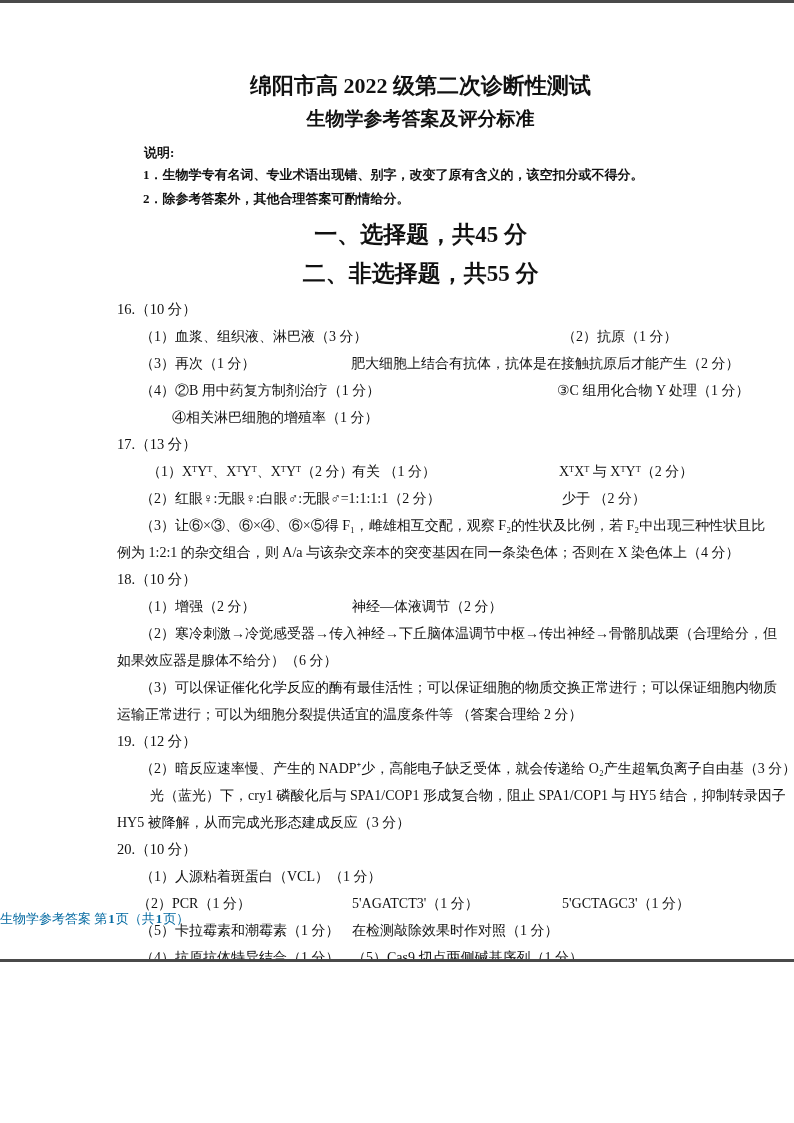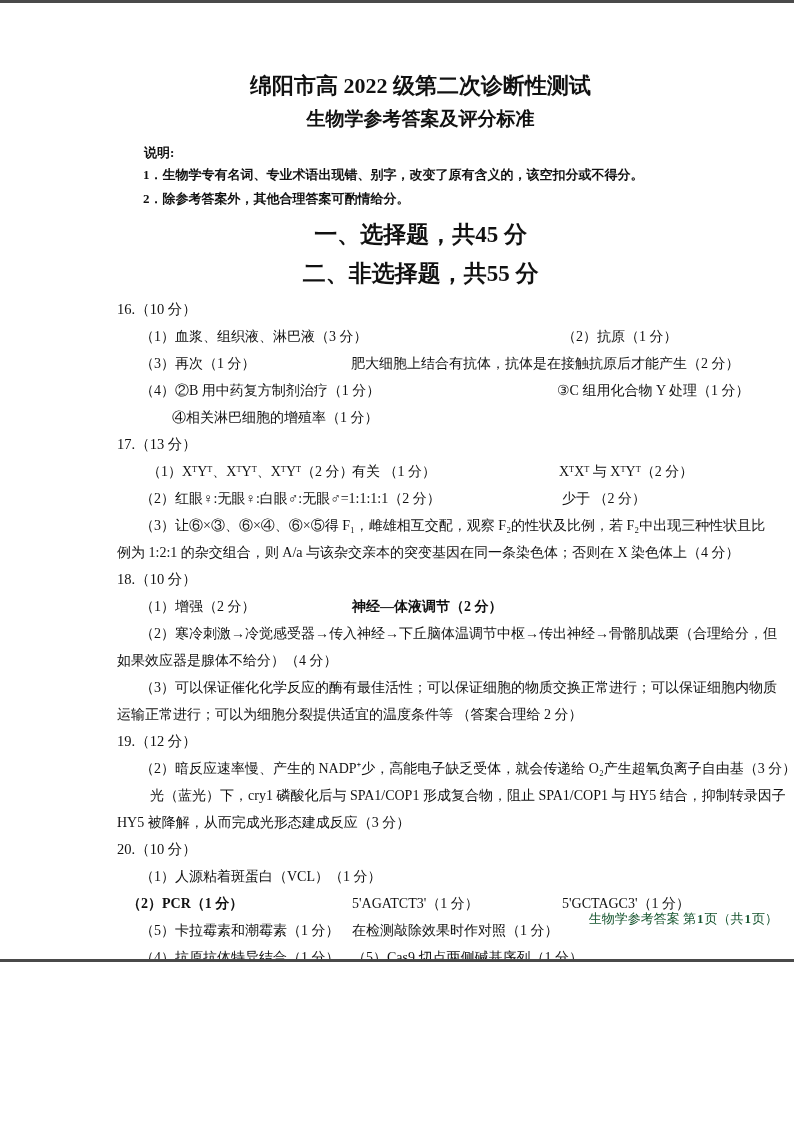--- a/index.html
+++ b/index.html
@@ -36,22 +36,22 @@
     position: relative; height: 30px; margin-top: 11px;
     font-size: 16px; font-weight: bold; line-height: 30px;
   }
   .answer-group { position: absolute; top: 0; white-space: nowrap; }
   .answer-letters { margin-left: 18px; letter-spacing: 3px; }
   .questions { margin-top: 7px; font-size: 14px; }
   .q-number { height: 27px; line-height: 27px; font-size: 14.5px; }
   .answer-line { position: relative; height: 27px; line-height: 27px; }
   .seg { position: absolute; top: 0; white-space: nowrap; }
   .footer {
-    position: absolute; left: 0; right: 16px; bottom: 34px;
-    text-align: right; font-size: 13px; color: #14532d;
+    position: absolute; left: 0; right: 0; bottom: 34px;
+    text-align: left; font-size: 13px; color: #0369a1;
   }
   .footer .pgnum { font-weight: bold; padding: 0 1px; }
 </style>
 </head>
 <body>
 
 <div class="page">
   <div class="scan-edge-top"></div>
 
   <h1 class="doc-title">绵阳市高 2022 级第二次诊断性测试</h1>
@@ -102,27 +102,27 @@
           <span class="seg" style="left: 23px;">（3）让⑥×③、⑥×④、⑥×⑤得 F₁，雌雄相互交配，观察 F₂的性状及比例，若 F₂中出现三种性状且比</span>
         </div>
         <div class="answer-line">
           <span class="seg" style="left: 0px;">例为 1:2:1 的杂交组合，则 A/a 与该杂交亲本的突变基因在同一条染色体；否则在 X 染色体上（4 分）</span>
         </div>
       </div>
       <div class="question">
         <div class="q-number">18.（10 分）</div>
         <div class="answer-line">
           <span class="seg" style="left: 23px;">（1）增强（2 分）</span>
-          <span class="seg" style="left: 235px; font-weight: bold;">神经—体液调节（2 分）</span>
+          <span class="seg" style="left: 235px;">神经—体液调节（2 分）</span>
         </div>
         <div class="answer-line">
           <span class="seg" style="left: 23px;">（2）寒冷刺激→冷觉感受器→传入神经→下丘脑体温调节中枢→传出神经→骨骼肌战栗（合理给分，但</span>
         </div>
         <div class="answer-line">
-          <span class="seg" style="left: 0px;">如果效应器是腺体不给分）（4 分）</span>
+          <span class="seg" style="left: 0px;">如果效应器是腺体不给分）（6 分）</span>
         </div>
         <div class="answer-line">
           <span class="seg" style="left: 23px;">（3）可以保证催化化学反应的酶有最佳活性；可以保证细胞的物质交换正常进行；可以保证细胞内物质</span>
         </div>
         <div class="answer-line">
           <span class="seg" style="left: 0px;">运输正常进行；可以为细胞分裂提供适宜的温度条件等 （答案合理给 2 分）</span>
         </div>
       </div>
       <div class="question">
         <div class="q-number">19.（12 分）</div>
@@ -135,21 +135,21 @@
         <div class="answer-line">
           <span class="seg" style="left: 0px;">HY5 被降解，从而完成光形态建成反应（3 分）</span>
         </div>
       </div>
       <div class="question">
         <div class="q-number">20.（10 分）</div>
         <div class="answer-line">
           <span class="seg" style="left: 23px;">（1）人源粘着斑蛋白（VCL）（1 分）</span>
         </div>
         <div class="answer-line">
-          <span class="seg" style="left: 10px; font-weight: bold;">（2）PCR（1 分）</span>
+          <span class="seg" style="left: 20px;">（2）PCR（1 分）</span>
           <span class="seg" style="left: 235px;">5'AGATCT3'（1 分）</span>
           <span class="seg" style="left: 445px;">5'GCTAGC3'（1 分）</span>
         </div>
         <div class="answer-line">
           <span class="seg" style="left: 23px;">（5）卡拉霉素和潮霉素（1 分）</span>
           <span class="seg" style="left: 235px;">在检测敲除效果时作对照（1 分）</span>
         </div>
         <div class="answer-line">
           <span class="seg" style="left: 23px;">（4）抗原抗体特异结合（1 分）</span>
           <span class="seg" style="left: 235px;">（5）Cas9 切点两侧碱基序列（1 分）</span>

